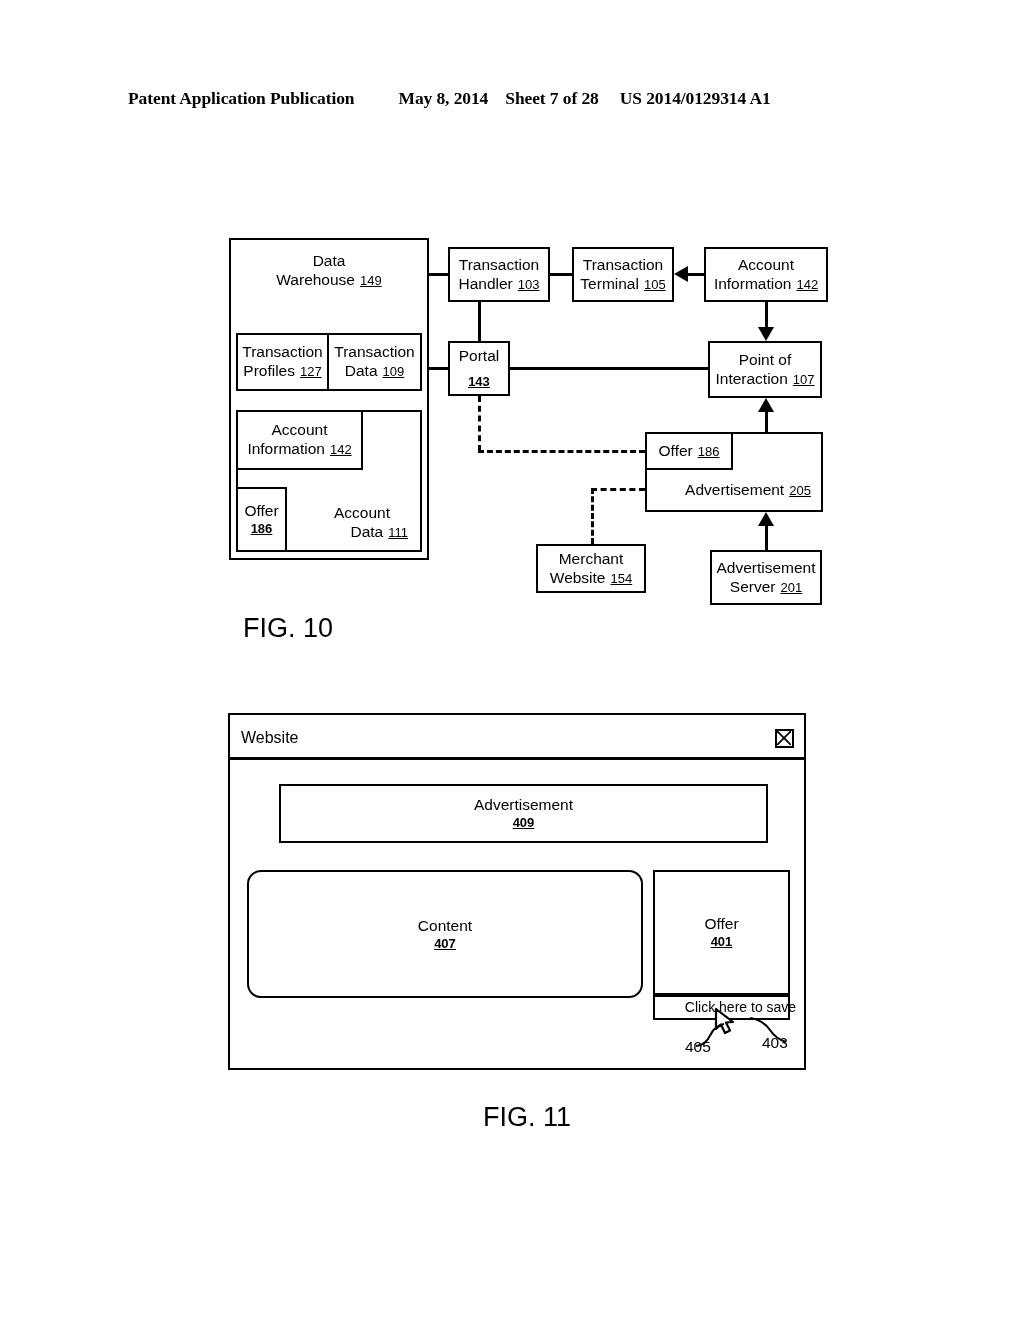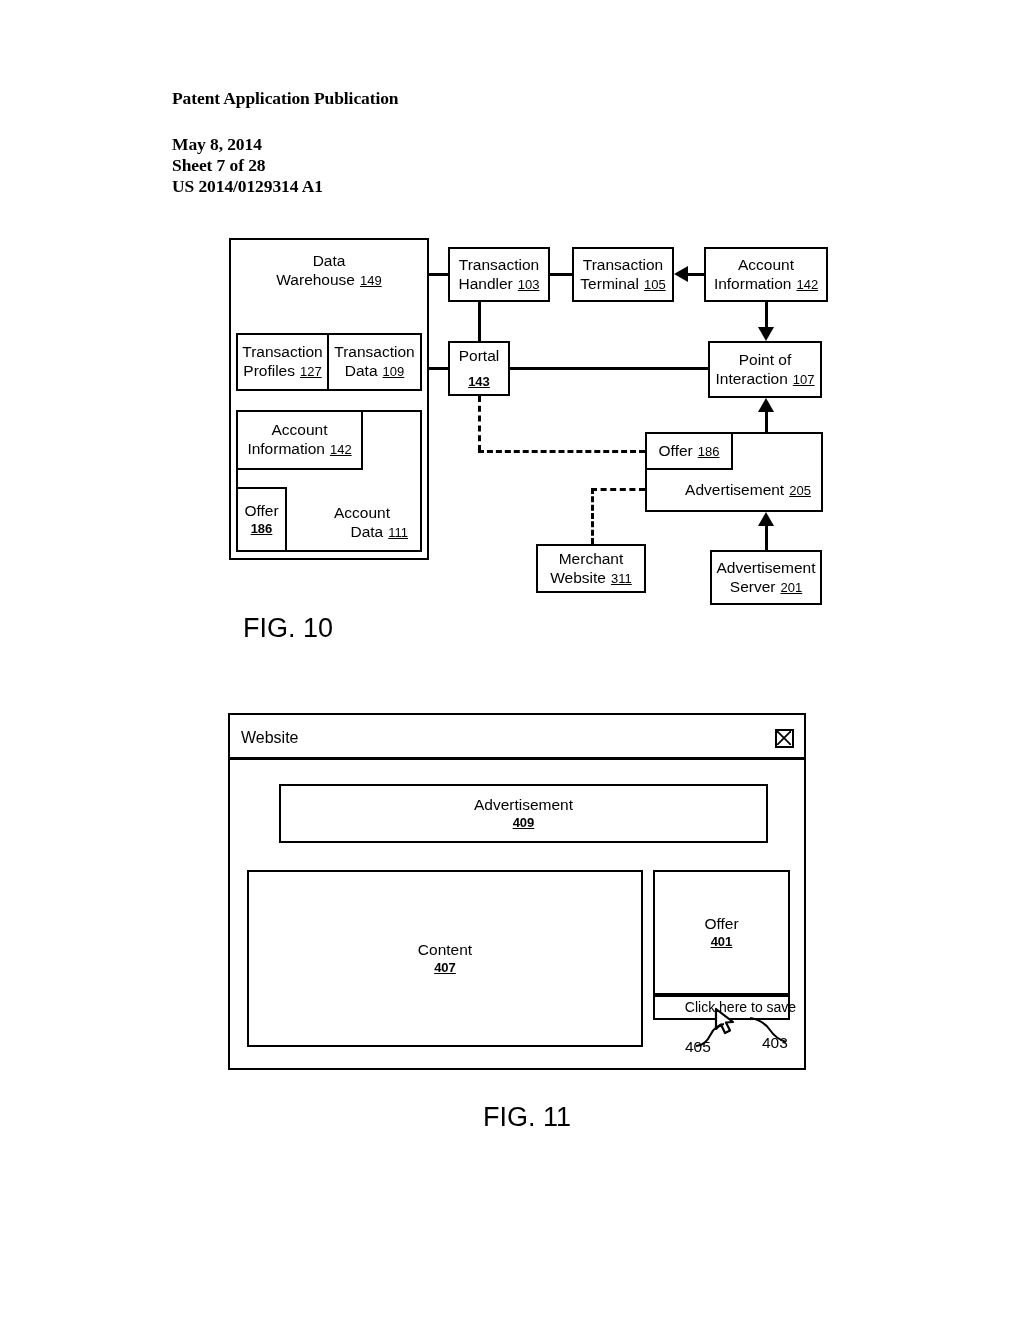--- a/index.html
+++ b/index.html
@@ -24,25 +24,24 @@
     left: 128px;
     width: 768px;
     height: 26px;
     font-family: "Liberation Serif", serif;
     font-weight: bold;
     font-size: 17.5px;
     letter-spacing: -0.1px;
     white-space: nowrap;
     display: flex;
     align-items: baseline;
-    flex-direction: column;
   }
   .hdr-pub   { }
-  .hdr-date  { margin-left: 44px; margin-top: 25px; }
-  .hdr-sheet { margin-left: 34px; }
+  .hdr-date  { margin-left: 44px; }
+  .hdr-sheet { margin-left: 17px; }
   .hdr-num   { margin-left: 21px; }
 
   
   .box {
     position: absolute;
     border: 2.5px solid #000;
     box-sizing: border-box;
     background: #fff;
     display: flex;
     flex-direction: column;
@@ -225,21 +224,21 @@
 
 <div class="box" style="left:645px; top:432px; width:88px; height:38px;">
   <span class="ln">
     <span>Offer</span><span class="num">186</span>
   </span>
 </div>
 
 <div class="box" style="left:536px; top:544px; width:110px; height:49px;">
   <span class="ln">Merchant</span>
   <span class="ln">
-    <span>Website</span><span class="num">311</span>
+    <span>Website</span><span class="num">154</span>
   </span>
 </div>
 
 <div class="box" style="left:710px; top:550px; width:112px; height:55px;">
   <span class="ln">Advertisement</span>
   <span class="ln">
     <span>Server</span><span class="num">201</span>
   </span>
 </div>
 
@@ -284,21 +283,21 @@
     <line x1="0" y1="0" x2="14" y2="14" stroke="#000" stroke-width="1.8"></line>
     <line x1="14" y1="0" x2="0" y2="14" stroke="#000" stroke-width="1.8"></line>
   </svg>
 </div>
 
 <div class="box" style="left:279px; top:784px; width:489px; height:59px;">
   <span class="ln">Advertisement</span>
   <span class="num-blk">409</span>
 </div>
 
-<div class="box" style="left:247px; top:870px; width:396px; height:177px;">
+<div class="box" style="left:247px; top:870px; width:396px; height:128px;border-radius:14px;">
   <span class="ln">Content</span>
   <span class="num-blk">407</span>
 </div>
 
 <div class="box" style="left:653px; top:870px; width:137px; height:125px;">
   <span class="ln">Offer</span>
   <span class="num-blk">401</span>
 </div>
 
 <div class="box" style="left:653px; top:995px; width:137px; height:25px; font-size:14px;padding-left:38px;">

